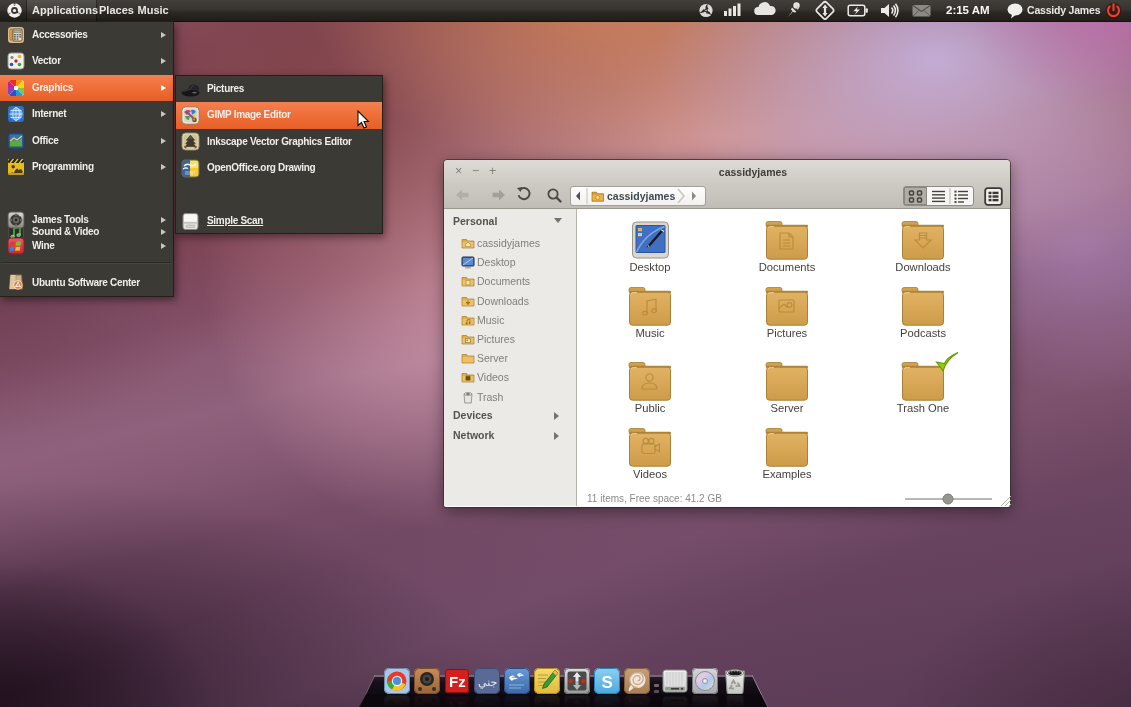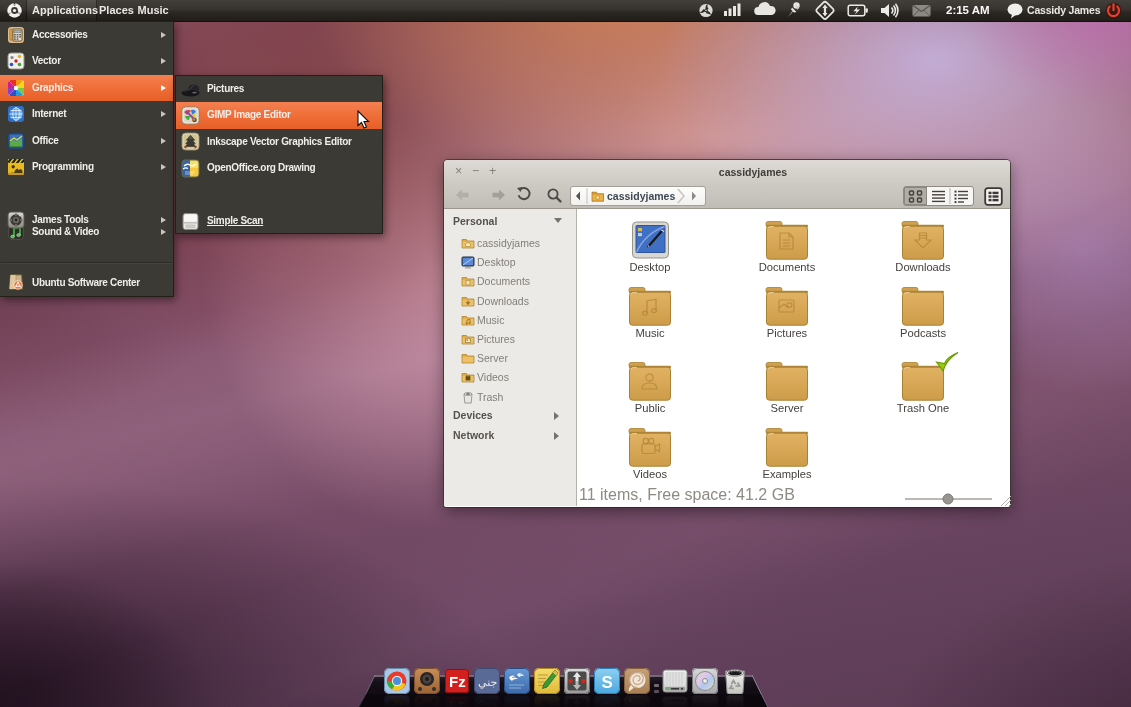--- a/index.html
+++ b/index.html
@@ -622,20 +622,39 @@
               <rect x="8" y="2.6" width="2" height="2.4"></rect>
               <rect x="8" y="13" width="2" height="2.4"></rect>
               <rect x="2.6" y="8" width="2.4" height="2"></rect>
               <rect x="13" y="8" width="2.4" height="2"></rect>
             </g>
             <path d="M12,5 l2.5,-2" stroke="#d8d5d0" stroke-width="1.4"></path>
           </svg></div>
         <div class="lbl">James Tools</div>
         <div class="arr"></div>
       </div>
+      <div class="mi" style="top: 211.2px; height: 26.4px;">
+        <div class="ic"><svg width="18" height="18">
+            <defs>
+              <linearGradient id="wig" x1="0" y1="0" x2="0" y2="1">
+                <stop offset="0" stop-color="#e85a6a"></stop>
+                <stop offset="1" stop-color="#c22a3a"></stop>
+              </linearGradient>
+            </defs>
+            <rect x="1" y="1" width="16" height="16" rx="3" fill="url(#wig)" stroke="#8a1a2a"></rect>
+            <g>
+              <path d="M3.5,5.5 q2,-1.5 4.5,-.5 l-.6,4 q-2.2,-1 -4.3,.4z" fill="#e23a2a"></path>
+              <path d="M9.2,5.2 q2,-1.5 4.8,-.3 l-.7,4.2 q-2.4,-1.1 -4.7,.2z" fill="#7ac22a"></path>
+              <path d="M3,10.5 q2.1,-1.3 4.2,-.4 l-.6,3.9 q-1.9,-.8 -3.9,.4z" fill="#2a8ae2"></path>
+              <path d="M8.6,10.3 q2.3,-1.2 4.6,-.2 l-.6,3.8 q-2.2,-1 -4.4,.2z" fill="#e8c21a"></path>
+            </g>
+          </svg></div>
+        <div class="lbl">Wine</div>
+        <div class="arr"></div>
+      </div>
       <div class="sep" style="top: 240px;"></div>
       <div class="mi" style="top: 246px; height: 29px;">
         <div class="ic" style="top: 5px;"><svg width="18" height="18">
             <path d="M3.5,2 h11 l1,14 h-13 z" fill="#cbb389" stroke="#8a734a"></path>
             <path d="M3.5,2 h5.5 v14 h-6.5 z" fill="#dcc79e"></path>
             <path d="M9,2 v14" stroke="#a08a60" stroke-width=".6"></path>
             <circle cx="11" cy="12" r="4.2" fill="#ef7134" stroke="#fff" stroke-width=".7"></circle>
             <circle cx="11" cy="12" r="1.5" fill="none" stroke="#fff" stroke-width=".9"></circle>
             <circle cx="11" cy="9.7" r=".9" fill="#fff"></circle>
             <circle cx="9" cy="13.3" r=".9" fill="#fff"></circle>
@@ -1008,21 +1027,21 @@
                 <stop offset="0" stop-color="#e2b264"></stop>
                 <stop offset="1" stop-color="#cd9c49"></stop>
               </linearGradient>
             </defs>
             <path d="M4,1.5 h12 a2,2 0 0,1 2,2 v2 h-16 v-2 a2,2 0 0,1 2,-2z" fill="#cfa050" stroke="#a8812f" stroke-width=".8"></path>
             <rect x="2" y="4.8" width="42" height="2.4" rx="1" fill="#b0873a"></rect>
             <rect x="2.5" y="6.2" width="41" height="33" rx="3" fill="url(#fgp32)" stroke="#aa8134" stroke-width="1"></rect>
             <path d="M4,8.2 a2,2 0 0,1 2,-1.6 h4" fill="none" stroke="#f0d9a8" stroke-width="1" opacity=".8"></path>
           </svg></div>
         <div class="flabel" style="left: 149px; top: 259px;">Examples</div>
-        <div style="position: absolute; left: 1px; bottom: 2.5px; font-size: 16px; color: rgb(142, 138, 132);">11 items, Free space: 41.2 GB</div>
+        <div style="position: absolute; left: 9px; bottom: 2.5px; font-size: 10px; color: rgb(142, 138, 132);">11 items, Free space: 41.2 GB</div>
         <div style="position: absolute; left: 327px; bottom: -2px; width: 110px; height: 18px;"><svg width="110" height="18">
             <line x1="0" y1="9" x2="87" y2="9" stroke="#a5a19b" stroke-width="1.4"></line>
             <circle cx="43" cy="9" r="5" fill="#98948e" stroke="#7d7a74"></circle>
             <g stroke="#b5b2ac" stroke-width="1">
               <line x1="96" y1="16" x2="106" y2="6"></line>
               <line x1="100" y1="16" x2="106" y2="10"></line>
               <line x1="104" y1="16" x2="106" y2="14"></line>
             </g>
           </svg></div>
       </div>

